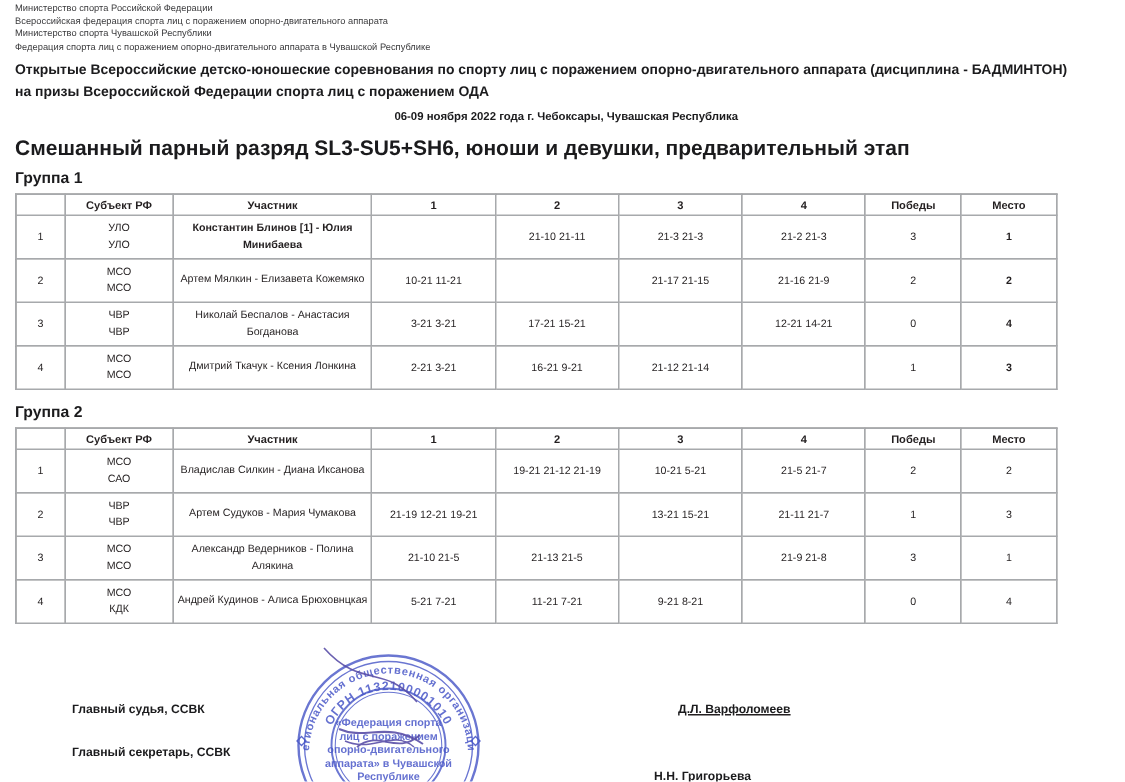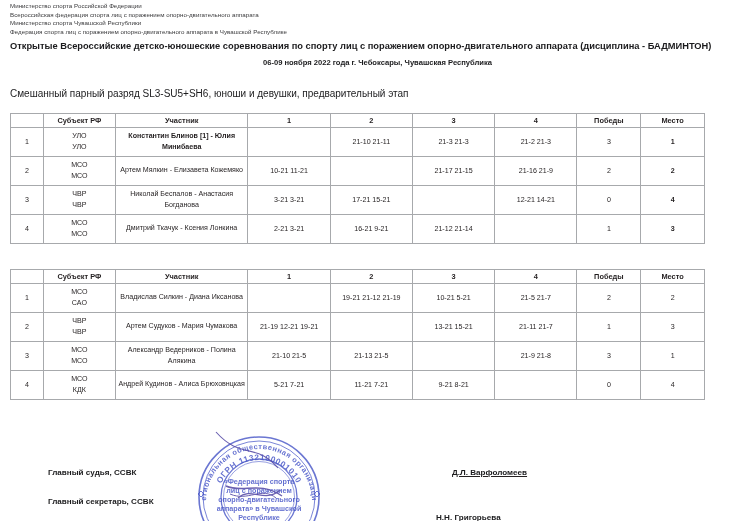--- a/index.html
+++ b/index.html
@@ -62,24 +62,24 @@
   .title-date {
     font-size: 7.6px;
     font-weight: bold;
     line-height: 14px;
     margin-top: 2px;
     color: #1b1b1d;
     white-space: nowrap;
     text-align: center;
   }
   .title-discipline {
-    font-size: 10px;
-    font-weight: normal;
+    font-size: 14px;
+    font-weight: bold;
     line-height: 15px;
-    margin-top: 16px;
+    margin-top: 6px;
     color: #1b1b1d;
     white-space: nowrap;
   }
 
   
   .group {
     position: absolute;
     left: 10px;
   }
   .group-1 { top: 113px; }
@@ -185,25 +185,27 @@
 
   <div class="org-block">
     <div class="org-line">Министерство спорта Российской Федерации</div>
     <div class="org-line">Всероссийская федерация спорта лиц с поражением опорно-двигательного аппарата</div>
     <div class="org-line">Министерство спорта Чувашской Республики</div>
     <div class="org-line">Федерация спорта лиц с поражением опорно-двигательного аппарата в Чувашской Республике</div>
   </div>
 
   <div class="title-block">
     <div class="title-main">Открытые Всероссийские детско-юношеские соревнования по спорту лиц с поражением опорно-двигательного аппарата (дисциплина - БАДМИНТОН)</div>
+    <div class="title-sub">на призы Всероссийской Федерации спорта лиц с поражением ОДА</div>
     <div class="title-date">06-09 ноября 2022 года г. Чебоксары, Чувашская Республика</div>
     <div class="title-discipline">Смешанный парный разряд SL3-SU5+SH6, юноши и девушки, предварительный этап</div>
   </div>
 
   <div class="group group-1">
+    <div class="group-title">Группа 1</div>
     <table class="standings">
       <colgroup>
         <col class="c-num">
           <col class="c-reg">
           <col class="c-part">
         <col class="c-match">
           <col class="c-match">
           <col class="c-match">
           <col class="c-match">
         <col class="c-wins">
@@ -265,20 +267,21 @@
           <td class="cell-score">21-12 21-14</td>
           <td class="cell-score blocked"></td>
           <td class="cell-wins">1</td>
           <td class="cell-place bold">3</td>
         </tr>
       </tbody>
     </table>
   </div>
 
   <div class="group group-2">
+    <div class="group-title">Группа 2</div>
     <table class="standings">
       <colgroup>
         <col class="c-num">
           <col class="c-reg">
           <col class="c-part">
         <col class="c-match">
           <col class="c-match">
           <col class="c-match">
           <col class="c-match">
         <col class="c-wins">

